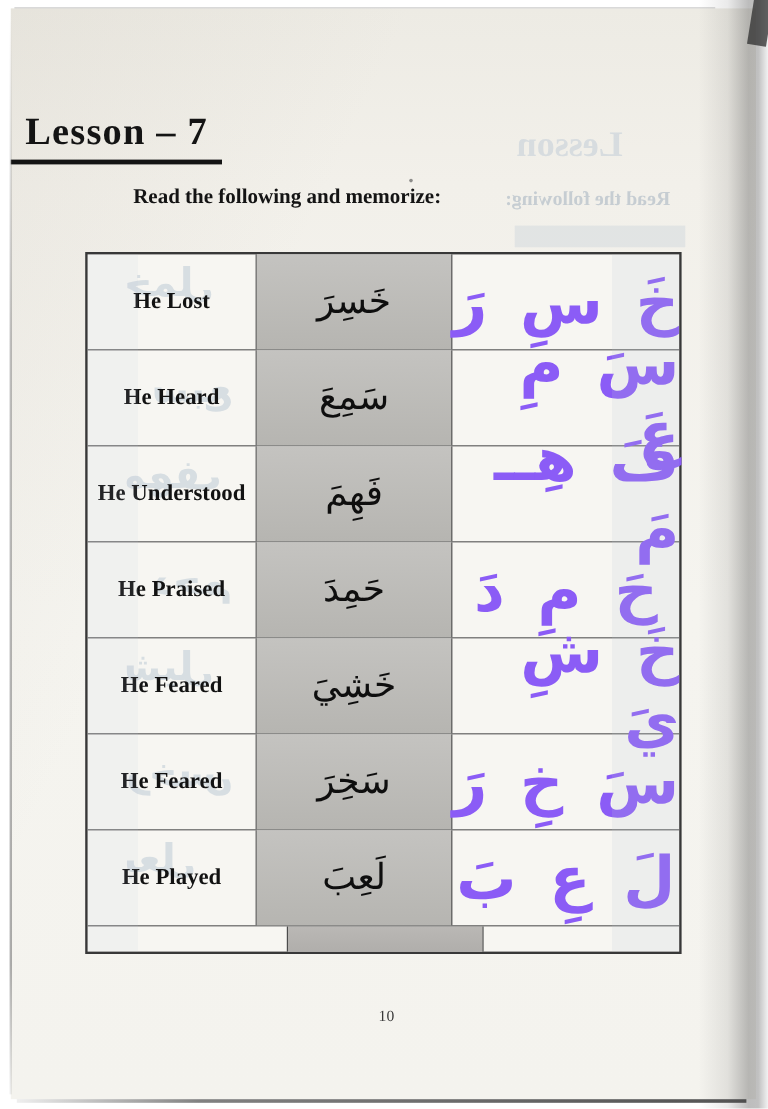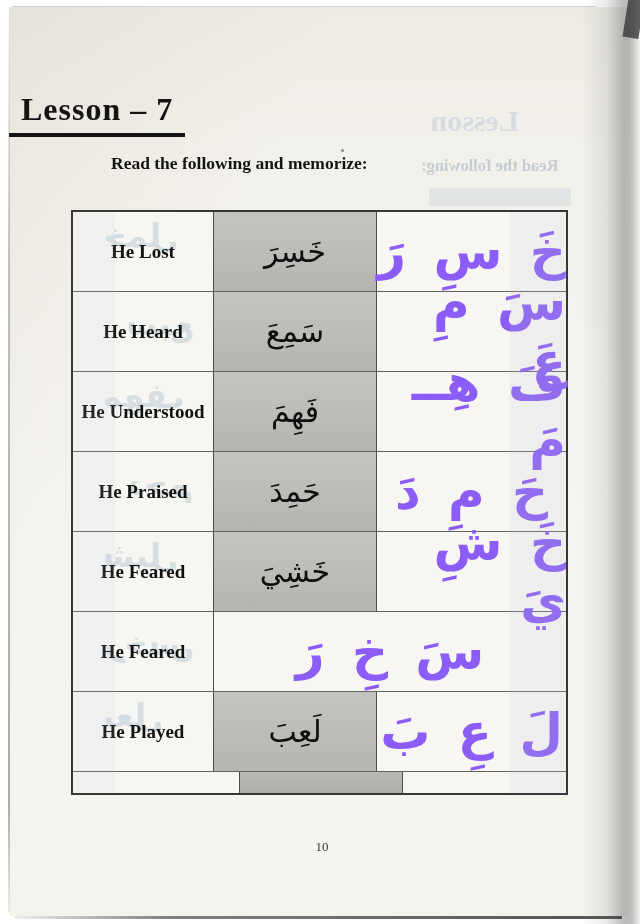--- a/index.html
+++ b/index.html
@@ -116,20 +116,21 @@
       <div class="t-row">
         <div class="bleed-glyph">شيل</div>
         <div class="c-english">He Feared</div>
         <div class="c-word">خَشِيَ</div>
         <div class="c-letters">خَ شِ يَ</div>
       </div>
 
       <div class="t-row">
         <div class="bleed-glyph">رخس</div>
         <div class="c-english">He Feared</div>
+        <div class="c-word">سَخِرَ</div>
         <div class="c-letters">سَ خِ رَ</div>
       </div>
 
       <div class="t-row">
         <div class="bleed-glyph">بعل</div>
         <div class="c-english">He Played</div>
         <div class="c-word">لَعِبَ</div>
         <div class="c-letters">لَ عِ بَ</div>
       </div>
 

